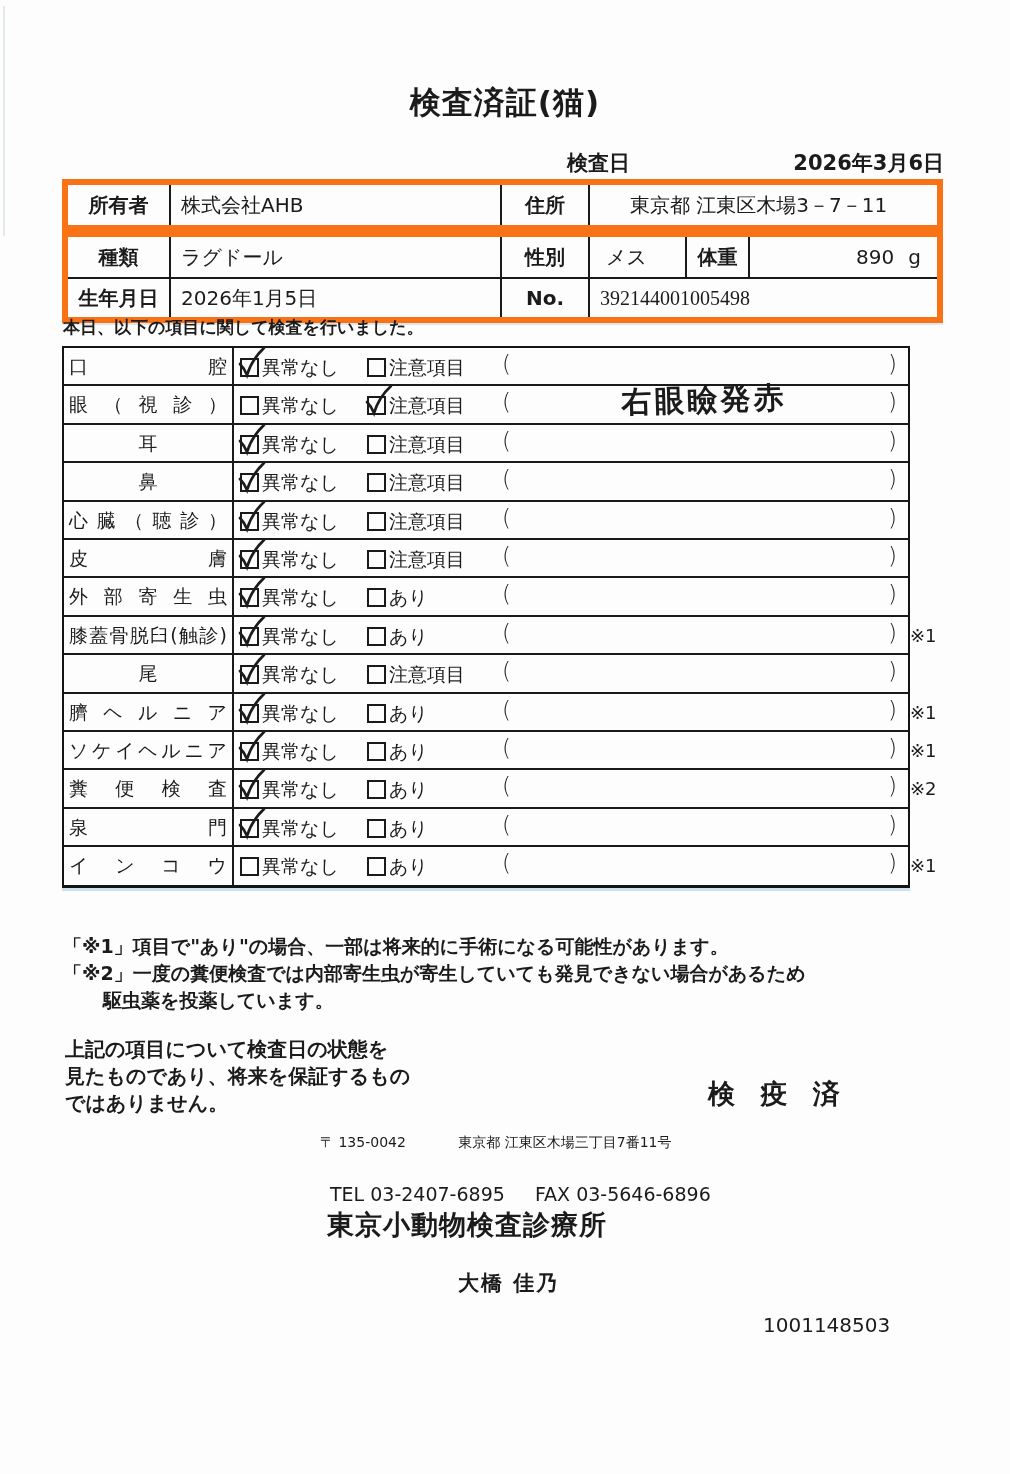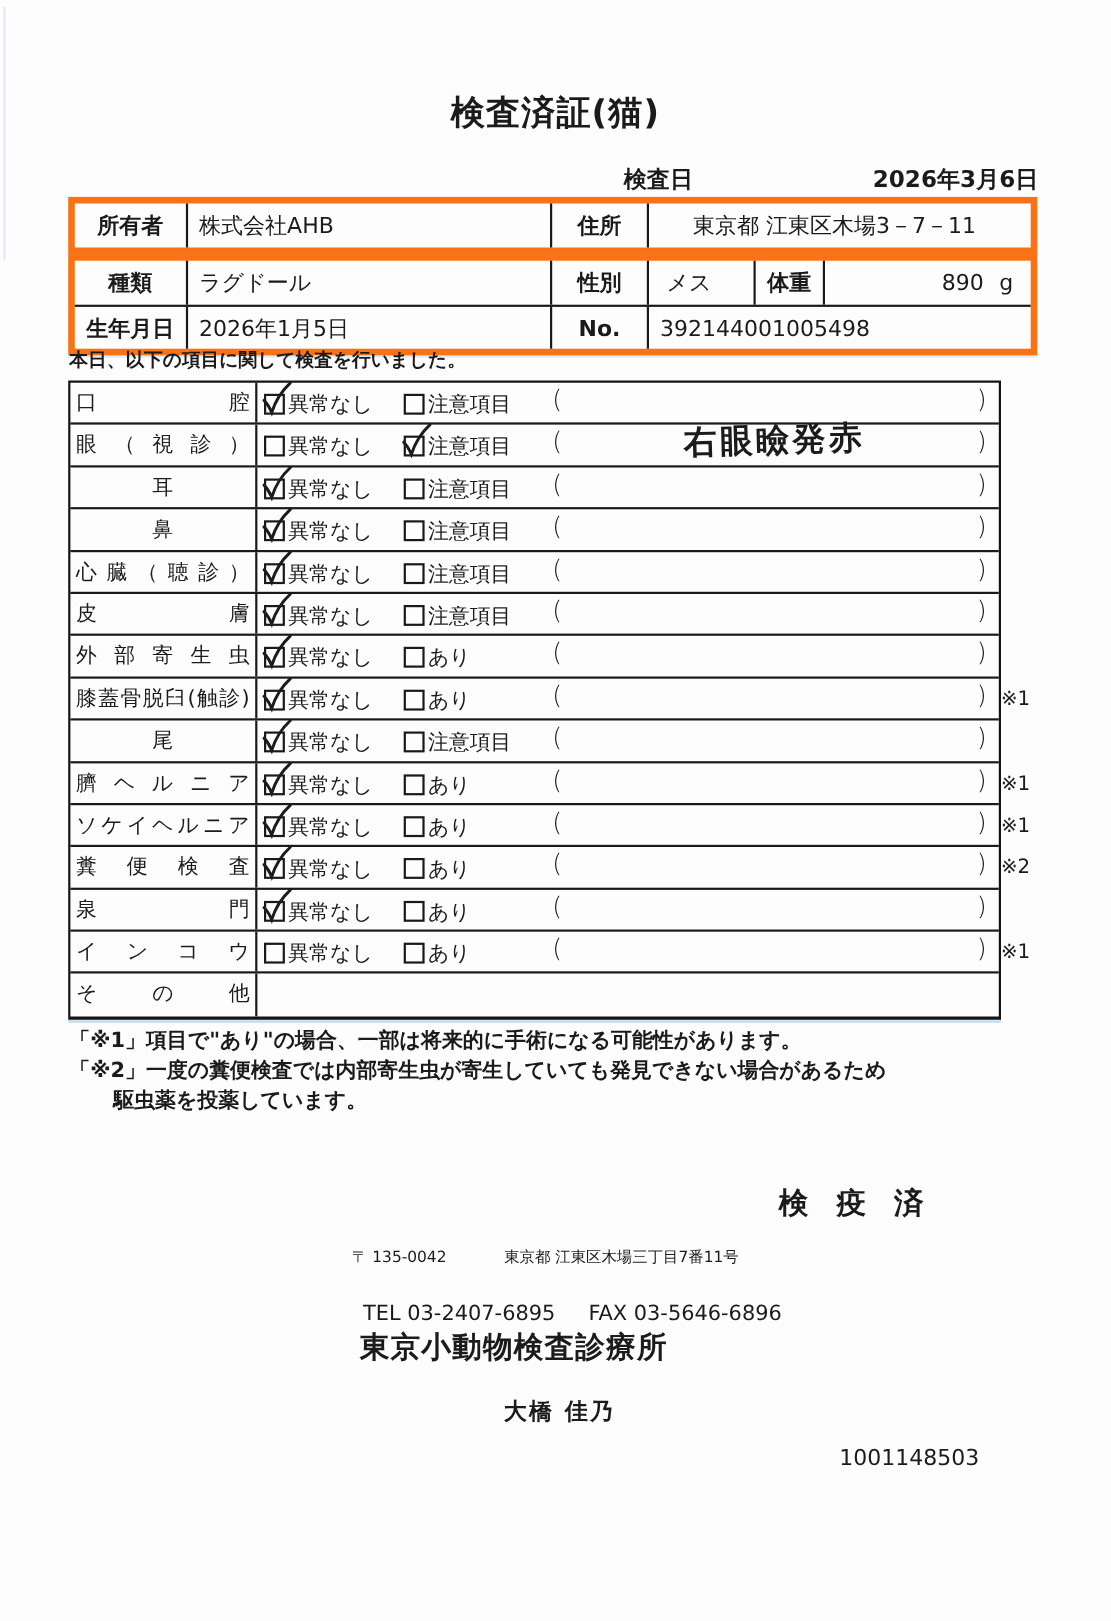--- a/index.html
+++ b/index.html
@@ -94,21 +94,21 @@
       <div class="hcell lbl bordr" style="width:63px;">体重</div>
       <div class="hcell val wval" style="flex:1;">
         <span>890</span>
         <span class="wunit">g</span>
       </div>
     </div>
     <div class="hrow">
       <div class="hcell lbl bordr" style="width:103px;">生年月日</div>
       <div class="hcell val bordr" style="width:331px;">2026年1月5日</div>
       <div class="hcell lbl bordr" style="width:88px;">No.</div>
-      <div class="hcell val" style="flex:1;">392144001005498</div>
+      <div class="hcell val" style="flex:1;font-family:Liberation Serif, serif;">392144001005498</div>
     </div>
   </div>
 
   <div class="abs intro">本日、以下の項目に関して検査を行いました。</div>
 
   <div class="exam-table">
       <div class="exam-row">
         <div class="exam-label jus">口腔</div>
         <div class="exam-content">
           <span class="cb" style="left: 6px;">
@@ -312,33 +312,34 @@
         <div class="exam-label jus">インコウ</div>
         <div class="exam-content">
           <span class="cb" style="left: 6px;"></span>
           <span class="optlabel" style="left: 28px;">異常なし</span>
           <span class="cb" style="left: 133px;"></span>
           <span class="optlabel" style="left: 155px;">あり</span>
           <span class="paren" style="left: 268px;">(</span>
           <span class="paren" style="left: 654px;">)</span>
           <span class="refmark">※1</span>
         </div>
-      </div>
-      <div class="exam-row">
-        <div class="exam-label jus">その他</div>
-        <div class="exam-content"></div>
       </div>
     </div>
 
   <div class="abs footnotes">
     <div>「※1」項目で"あり"の場合、一部は将来的に手術になる可能性があります。</div>
     <div>「※2」一度の糞便検査では内部寄生虫が寄生していても発見できない場合があるため</div>
     <div class="fn-indent">駆虫薬を投薬しています。</div>
   </div>
 
+  <div class="abs disclaimer">
+    <div>上記の項目について検査日の状態を</div>
+    <div>見たものであり、将来を保証するもの</div>
+    <div>ではありません。</div>
+  </div>
 
   <div class="abs stamp">検 疫 済</div>
 
   <div class="abs postal">
     <span>〒</span>
     <span>135-0042</span>
     <span class="addr">東京都 江東区木場三丁目7番11号</span>
   </div>
 
   <div class="abs telline">

